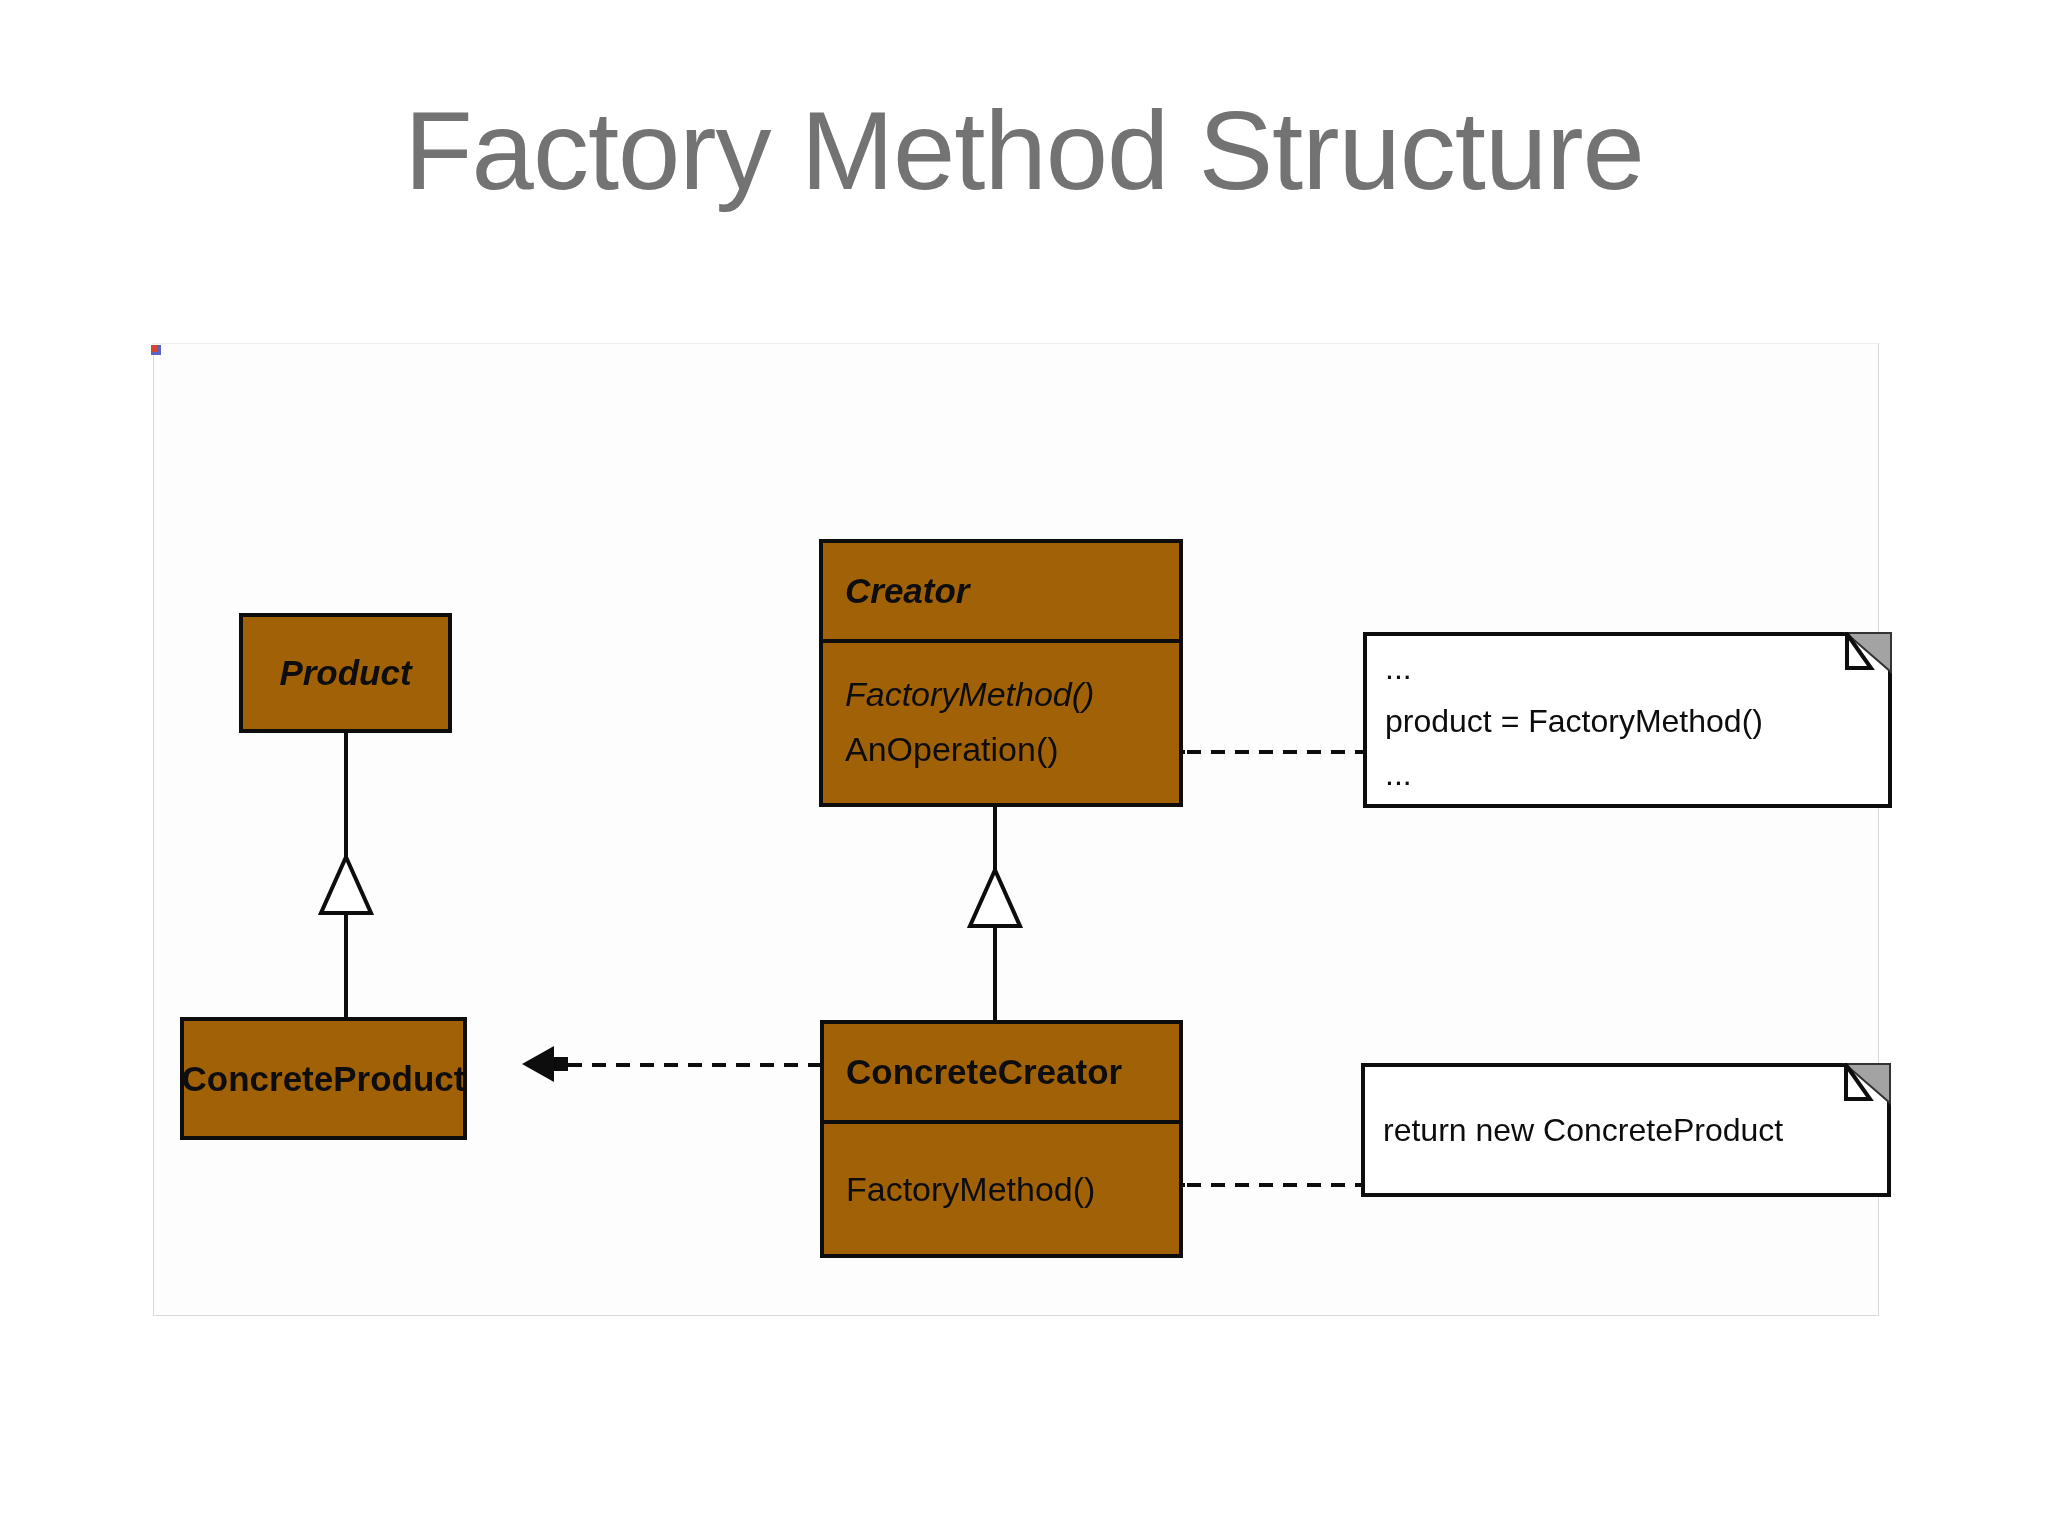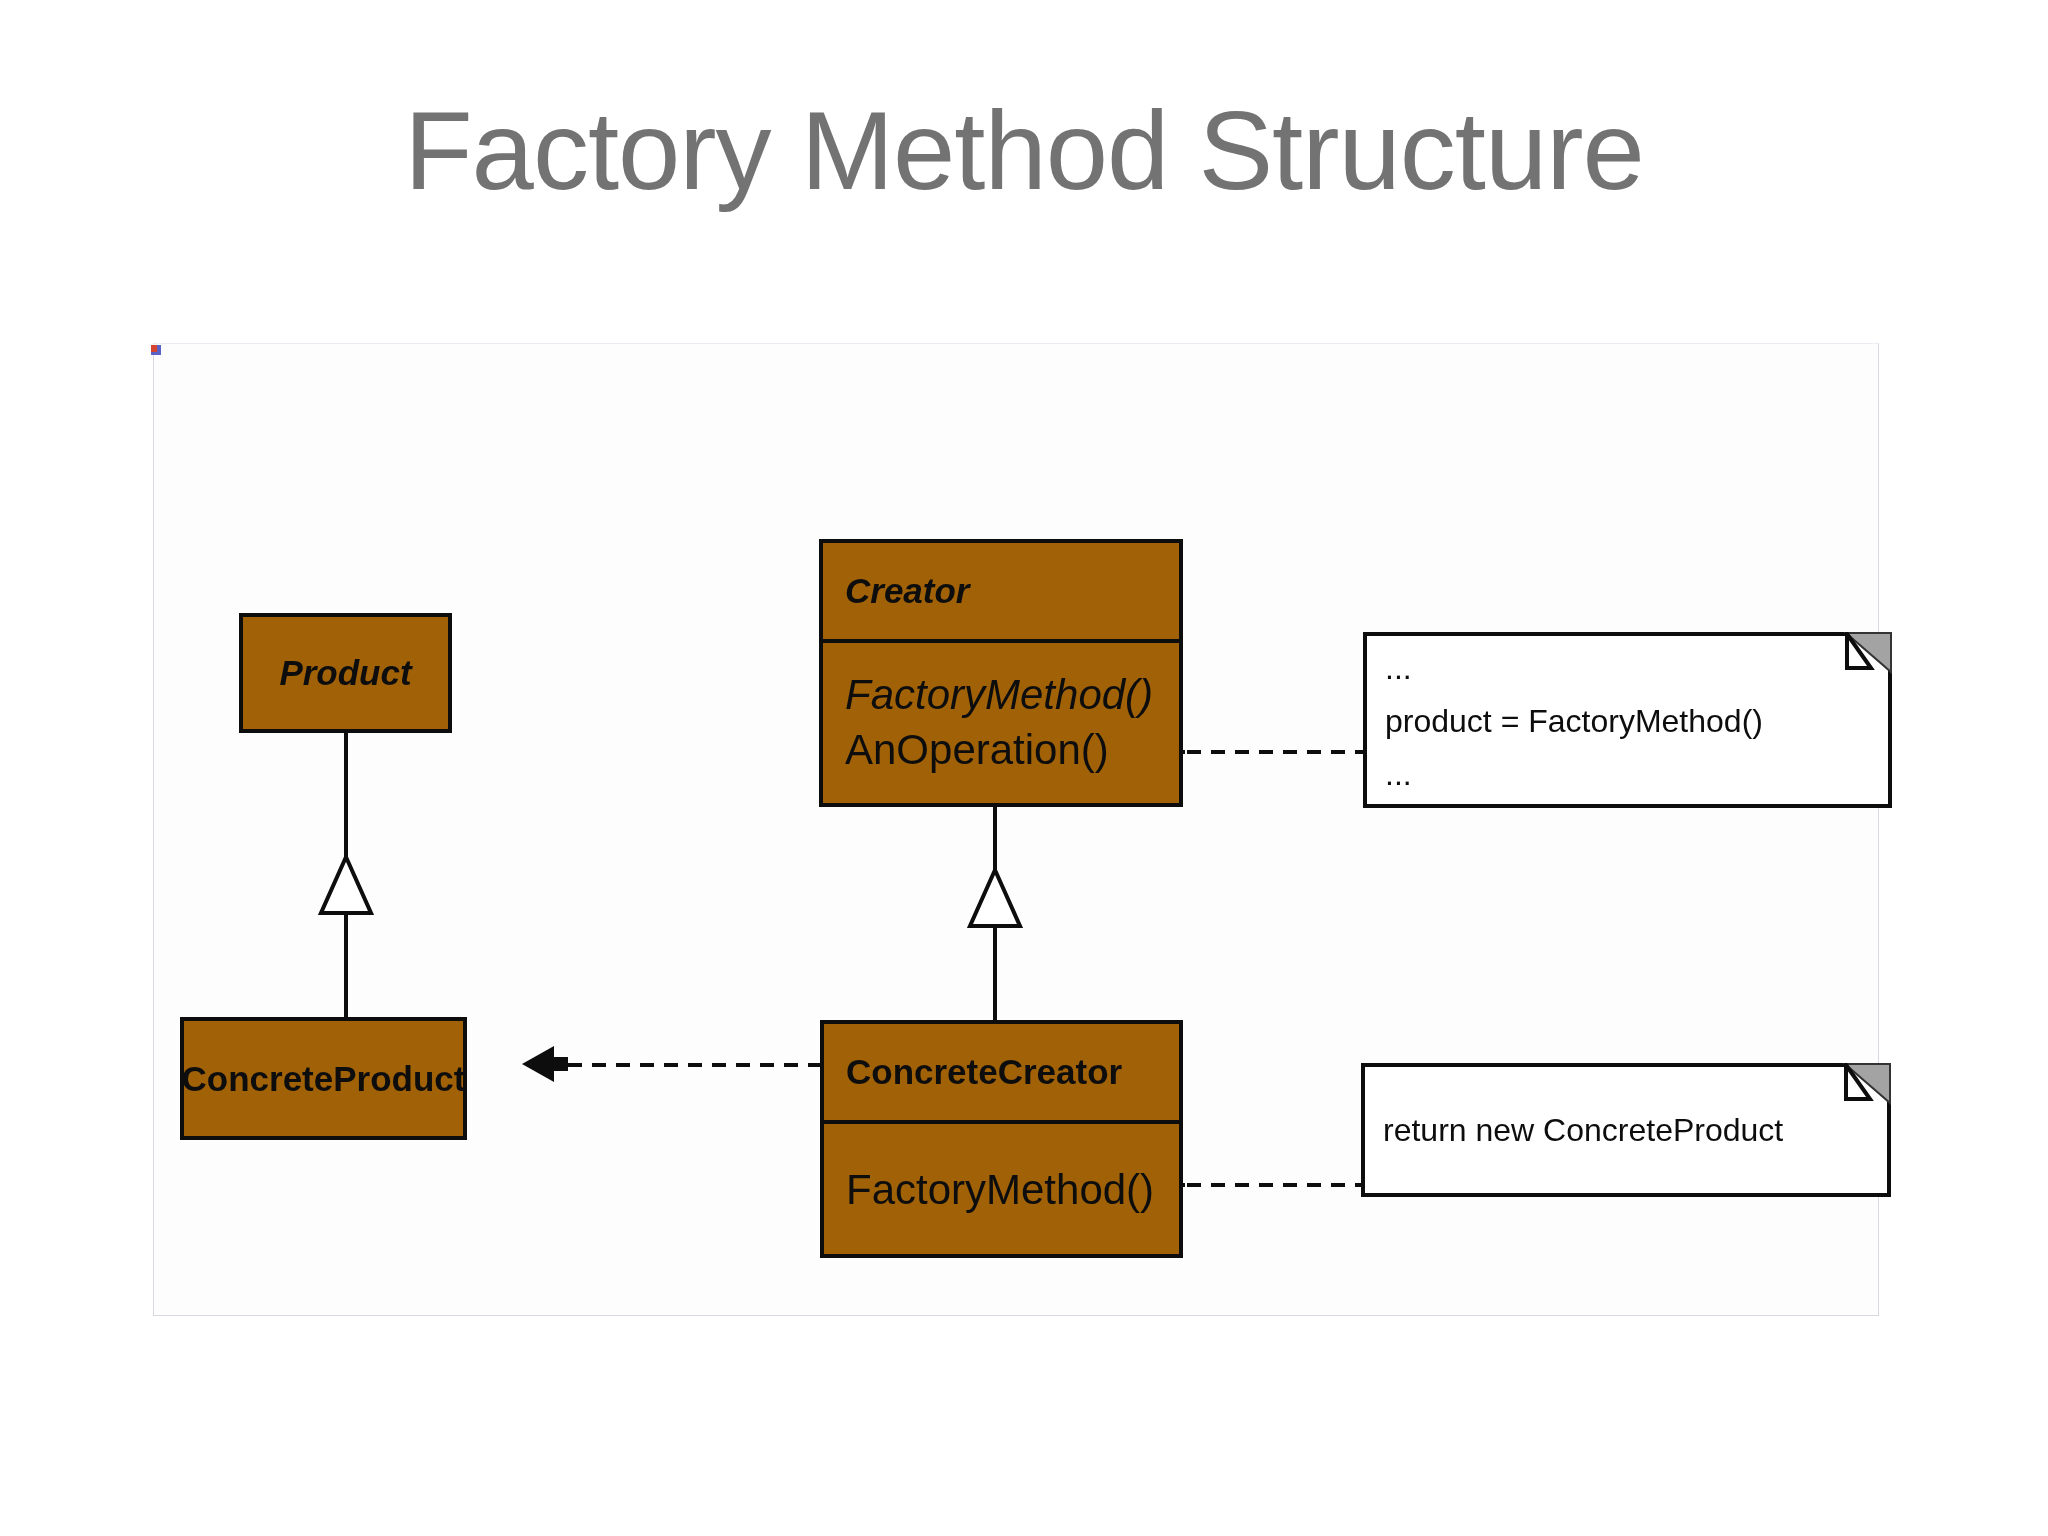--- a/index.html
+++ b/index.html
@@ -38,21 +38,21 @@
   #box-product .centered{font-style:italic;}
   #box-concrete-product{left:180px;top:1017px;width:287px;height:123px;}
 
   #box-creator{left:819px;top:539px;width:364px;height:268px;}
   #box-concrete-creator{left:820px;top:1020px;width:363px;height:238px;}
   .comp-name{
     height:96px;border-bottom:4px solid #0d0d0d;display:flex;align-items:center;
     padding-left:22px;font-weight:bold;font-size:35px;box-sizing:content-box;
   }
   #box-creator .comp-name{font-style:italic;}
-  .comp-methods{padding:24px 0 0 22px;font-size:42px;line-height:55px;}
+  .comp-methods{padding:24px 0 0 22px;font-size:34px;line-height:55px;}
   #box-concrete-creator .comp-methods{padding-top:38px;}
   .method.italic{font-style:italic;}
 
   
   .note{position:absolute;background:#ffffff;border:4px solid #0d0d0d;box-sizing:border-box;}
   #note-creator{left:1363px;top:632px;width:529px;height:176px;}
   #note-concrete-creator{left:1361px;top:1063px;width:530px;height:134px;}
   .note .fold{position:absolute;top:-4px;right:-4px;}
   .note-lines{padding:6px 0 0 18px;font-size:32px;line-height:53px;}
   #note-concrete-creator .note-lines{padding-top:0;height:126px;display:flex;align-items:center;}

